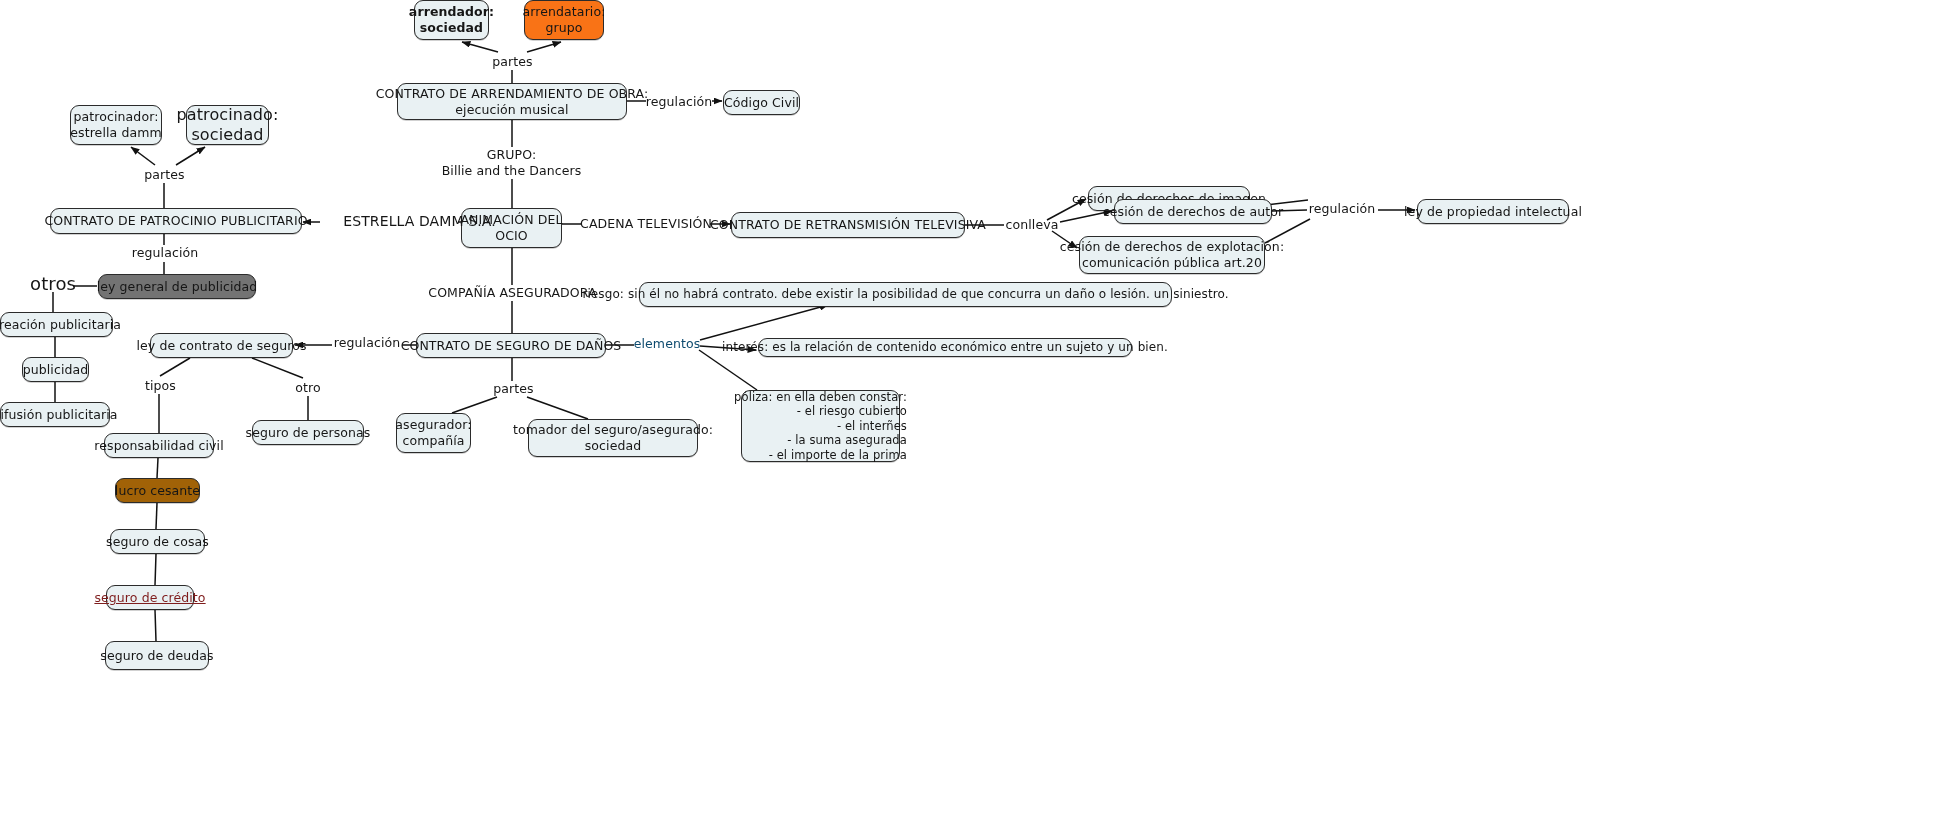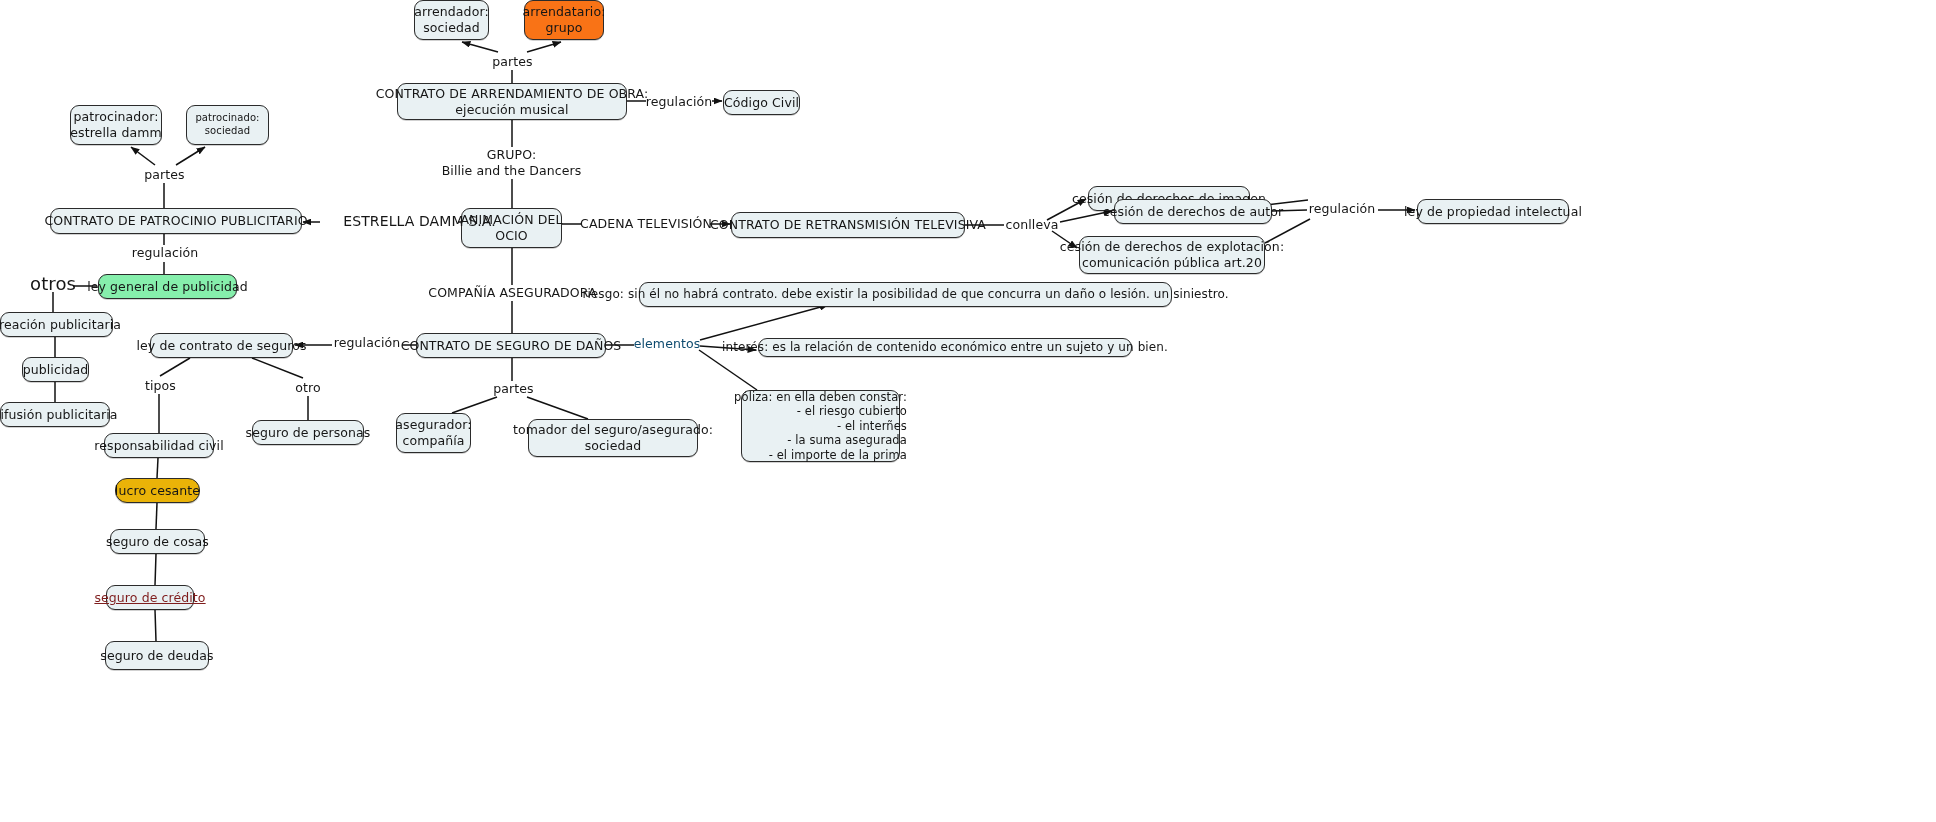--- a/index.html
+++ b/index.html
@@ -96,60 +96,60 @@
         <path d="M 159,394 L 159,433" stroke="#111111" stroke-width="1.5" fill="none"></path>
         <path d="M 512,358 L 512,381" stroke="#111111" stroke-width="1.5" fill="none"></path>
         <path d="M 497,397 L 452,413" stroke="#111111" stroke-width="1.5" fill="none"></path>
         <path d="M 527,397 L 588,419" stroke="#111111" stroke-width="1.5" fill="none"></path>
         <path d="M 158,458 L 157,478" stroke="#111111" stroke-width="1.5" fill="none"></path>
         <path d="M 157,503 L 156,529" stroke="#111111" stroke-width="1.5" fill="none"></path>
         <path d="M 156,554 L 155,585" stroke="#111111" stroke-width="1.5" fill="none"></path>
         <path d="M 155,610 L 156,641" stroke="#111111" stroke-width="1.5" fill="none"></path>
       </g>
   </svg>
-<div class="node" style="left: 414px; top: 0px; width: 75px; height: 40px; font-size: 12.5px; background: rgb(233, 241, 243); border-color: rgb(43, 43, 43); color: rgb(22, 22, 22);">arrendador:
+<div class="node" style="left: 414px; top: 0px; width: 75px; height: 40px; font-size: 12.5px; background: rgb(233, 241, 243); border-color: rgb(43, 43, 43); color: rgb(22, 22, 22); font-weight: bold;">arrendador:
 sociedad</div>
     <div class="node" style="left: 524px; top: 0px; width: 80px; height: 40px; font-size: 12.5px; background: #f97316; border-color: rgb(43, 43, 43); color: rgb(22, 22, 22);">arrendatario:
 grupo</div>
     <div class="node" style="left: 397px; top: 83px; width: 230px; height: 37px; font-size: 12.5px; background: rgb(233, 241, 243); border-color: rgb(43, 43, 43); color: rgb(22, 22, 22);">CONTRATO DE ARRENDAMIENTO DE OBRA:
 ejecución musical</div>
     <div class="node" style="left: 723px; top: 90px; width: 77px; height: 25px; font-size: 12.5px; background: rgb(233, 241, 243); border-color: rgb(43, 43, 43); color: rgb(22, 22, 22);">Código Civil</div>
     <div class="node" style="left: 70px; top: 105px; width: 92px; height: 40px; font-size: 12.5px; background: rgb(233, 241, 243); border-color: rgb(43, 43, 43); color: rgb(22, 22, 22);">patrocinador:
 estrella damm</div>
-    <div class="node" style="left: 186px; top: 105px; width: 83px; height: 40px; font-size: 10px; background: rgb(233, 241, 243); border-color: rgb(43, 43, 43); color: rgb(22, 22, 22);">patrocinado:
+    <div class="node" style="left: 186px; top: 105px; width: 83px; height: 40px; font-size: 16px; background: rgb(233, 241, 243); border-color: rgb(43, 43, 43); color: rgb(22, 22, 22);">patrocinado:
 sociedad</div>
     <div class="node" style="left: 50px; top: 208px; width: 252px; height: 26px; font-size: 12.5px; background: rgb(233, 241, 243); border-color: rgb(43, 43, 43); color: rgb(22, 22, 22);">CONTRATO DE PATROCINIO PUBLICITARIO</div>
     <div class="node" style="left: 461px; top: 208px; width: 101px; height: 40px; font-size: 12.5px; background: rgb(233, 241, 243); border-color: rgb(43, 43, 43); color: rgb(22, 22, 22);">ANIMACIÓN DEL
 OCIO</div>
     <div class="node" style="left: 731px; top: 212px; width: 234px; height: 26px; font-size: 12.5px; background: rgb(233, 241, 243); border-color: rgb(43, 43, 43); color: rgb(22, 22, 22);">CONTRATO DE RETRANSMISIÓN TELEVISIVA</div>
     <div class="node" style="left: 1088px; top: 186px; width: 162px; height: 25px; font-size: 12.5px; background: rgb(233, 241, 243); border-color: rgb(43, 43, 43); color: rgb(22, 22, 22);">cesión de derechos de imagen</div>
     <div class="node" style="left: 1114px; top: 199px; width: 158px; height: 25px; font-size: 12.5px; background: rgb(233, 241, 243); border-color: rgb(43, 43, 43); color: rgb(22, 22, 22);">cesión de derechos de autor</div>
     <div class="node" style="left: 1079px; top: 236px; width: 186px; height: 38px; font-size: 12.5px; background: rgb(233, 241, 243); border-color: rgb(43, 43, 43); color: rgb(22, 22, 22);">cesión de derechos de explotación:
 comunicación pública art.20</div>
     <div class="node" style="left: 1417px; top: 199px; width: 152px; height: 25px; font-size: 12.5px; background: rgb(233, 241, 243); border-color: rgb(43, 43, 43); color: rgb(22, 22, 22);">ley de propiedad intelectual</div>
-    <div class="node" style="left: 98px; top: 274px; width: 139px; height: 25px; font-size: 12.5px; background: #86efac; border-color: rgb(43, 43, 43); color: rgb(22, 22, 22);">ley general de publicidad</div>
+    <div class="node" style="left: 98px; top: 274px; width: 158px; height: 25px; font-size: 12.5px; background: #737373; border-color: rgb(43, 43, 43); color: rgb(22, 22, 22);">ley general de publicidad</div>
     <div class="node" style="left: 0px; top: 312px; width: 113px; height: 25px; font-size: 12.5px; background: rgb(233, 241, 243); border-color: rgb(43, 43, 43); color: rgb(22, 22, 22);">creación publicitaria</div>
     <div class="node" style="left: 22px; top: 357px; width: 67px; height: 25px; font-size: 12.5px; background: rgb(233, 241, 243); border-color: rgb(43, 43, 43); color: rgb(22, 22, 22);">publicidad</div>
     <div class="node" style="left: 0px; top: 402px; width: 110px; height: 25px; font-size: 12.5px; background: rgb(233, 241, 243); border-color: rgb(43, 43, 43); color: rgb(22, 22, 22);">difusión publicitaria</div>
     <div class="node" style="left: 150px; top: 333px; width: 143px; height: 25px; font-size: 12.5px; background: rgb(233, 241, 243); border-color: rgb(43, 43, 43); color: rgb(22, 22, 22);">ley de contrato de seguros</div>
     <div class="node" style="left: 416px; top: 333px; width: 190px; height: 25px; font-size: 12.5px; background: rgb(233, 241, 243); border-color: rgb(43, 43, 43); color: rgb(22, 22, 22);">CONTRATO DE SEGURO DE DAÑOS</div>
     <div class="node" style="left: 639px; top: 282px; width: 533px; height: 25px; font-size: 12px; background: rgb(233, 241, 243); border-color: rgb(43, 43, 43); color: rgb(22, 22, 22);">riesgo: sin él no habrá contrato. debe existir la posibilidad de que concurra un daño o lesión. un siniestro.</div>
     <div class="node" style="left: 758px; top: 338px; width: 374px; height: 19px; font-size: 12px; background: rgb(233, 241, 243); border-color: rgb(43, 43, 43); color: rgb(22, 22, 22);">interés: es la relación de contenido económico entre un sujeto y un bien.</div>
     <div class="node" style="left: 741px; top: 390px; width: 159px; height: 72px; font-size: 11.5px; background: rgb(233, 241, 243); border-color: rgb(43, 43, 43); color: rgb(22, 22, 22); text-align: right;">póliza: en ella deben constar:
 - el riesgo cubierto
 - el interñes
 - la suma asegurada
 - el importe de la prima</div>
     <div class="node" style="left: 104px; top: 433px; width: 110px; height: 25px; font-size: 12.5px; background: rgb(233, 241, 243); border-color: rgb(43, 43, 43); color: rgb(22, 22, 22);">responsabilidad civil</div>
     <div class="node" style="left: 252px; top: 420px; width: 112px; height: 25px; font-size: 12.5px; background: rgb(233, 241, 243); border-color: rgb(43, 43, 43); color: rgb(22, 22, 22);">seguro de personas</div>
     <div class="node" style="left: 396px; top: 413px; width: 75px; height: 40px; font-size: 12.5px; background: rgb(233, 241, 243); border-color: rgb(43, 43, 43); color: rgb(22, 22, 22);">asegurador:
 compañía</div>
     <div class="node" style="left: 528px; top: 419px; width: 170px; height: 38px; font-size: 12.5px; background: rgb(233, 241, 243); border-color: rgb(43, 43, 43); color: rgb(22, 22, 22);">tomador del seguro/asegurado:
 sociedad</div>
-    <div class="node" style="left: 115px; top: 478px; width: 85px; height: 25px; font-size: 12.5px; background: #eab308; border-color: rgb(43, 43, 43); color: rgb(22, 22, 22); border-radius: 12px;">lucro cesante</div>
+    <div class="node" style="left: 115px; top: 478px; width: 85px; height: 25px; font-size: 12.5px; background: #a16207; border-color: rgb(43, 43, 43); color: rgb(22, 22, 22);">lucro cesante</div>
     <div class="node" style="left: 110px; top: 529px; width: 95px; height: 25px; font-size: 12.5px; background: rgb(233, 241, 243); border-color: rgb(43, 43, 43); color: rgb(22, 22, 22);">seguro de cosas</div>
     <div class="node" style="left: 106px; top: 585px; width: 88px; height: 25px; font-size: 12.5px; background: rgb(233, 241, 243); border-color: rgb(43, 43, 43); color: #7f1d1d; text-decoration: underline;">seguro de crédito</div>
     <div class="node" style="left: 105px; top: 641px; width: 104px; height: 29px; font-size: 12.5px; background: rgb(233, 241, 243); border-color: rgb(43, 43, 43); color: rgb(22, 22, 22);">seguro de deudas</div>
     <div class="lbl" style="left: 490px; top: 54px; width: 45px; height: 16px; font-size: 12.5px; color: rgb(22, 22, 22);">partes</div>
     <div class="lbl" style="left: 645px; top: 94px; width: 68px; height: 16px; font-size: 12.5px; color: rgb(22, 22, 22);">regulación</div>
     <div class="lbl" style="left: 142px; top: 167px; width: 45px; height: 16px; font-size: 12.5px; color: rgb(22, 22, 22);">partes</div>
     <div class="lbl" style="left: 446px; top: 147px; width: 131px; height: 32px; font-size: 12.5px; color: rgb(22, 22, 22);">GRUPO:
 Billie and the Dancers</div>
     <div class="lbl" style="left: 322px; top: 214px; width: 135px; height: 16px; font-size: 14px; color: rgb(22, 22, 22); padding-left: 30px;">ESTRELLA DAMM S.A.</div>
     <div class="lbl" style="left: 583px; top: 216px; width: 126px; height: 16px; font-size: 12.5px; color: rgb(22, 22, 22);">CADENA TELEVISIÓN</div>

